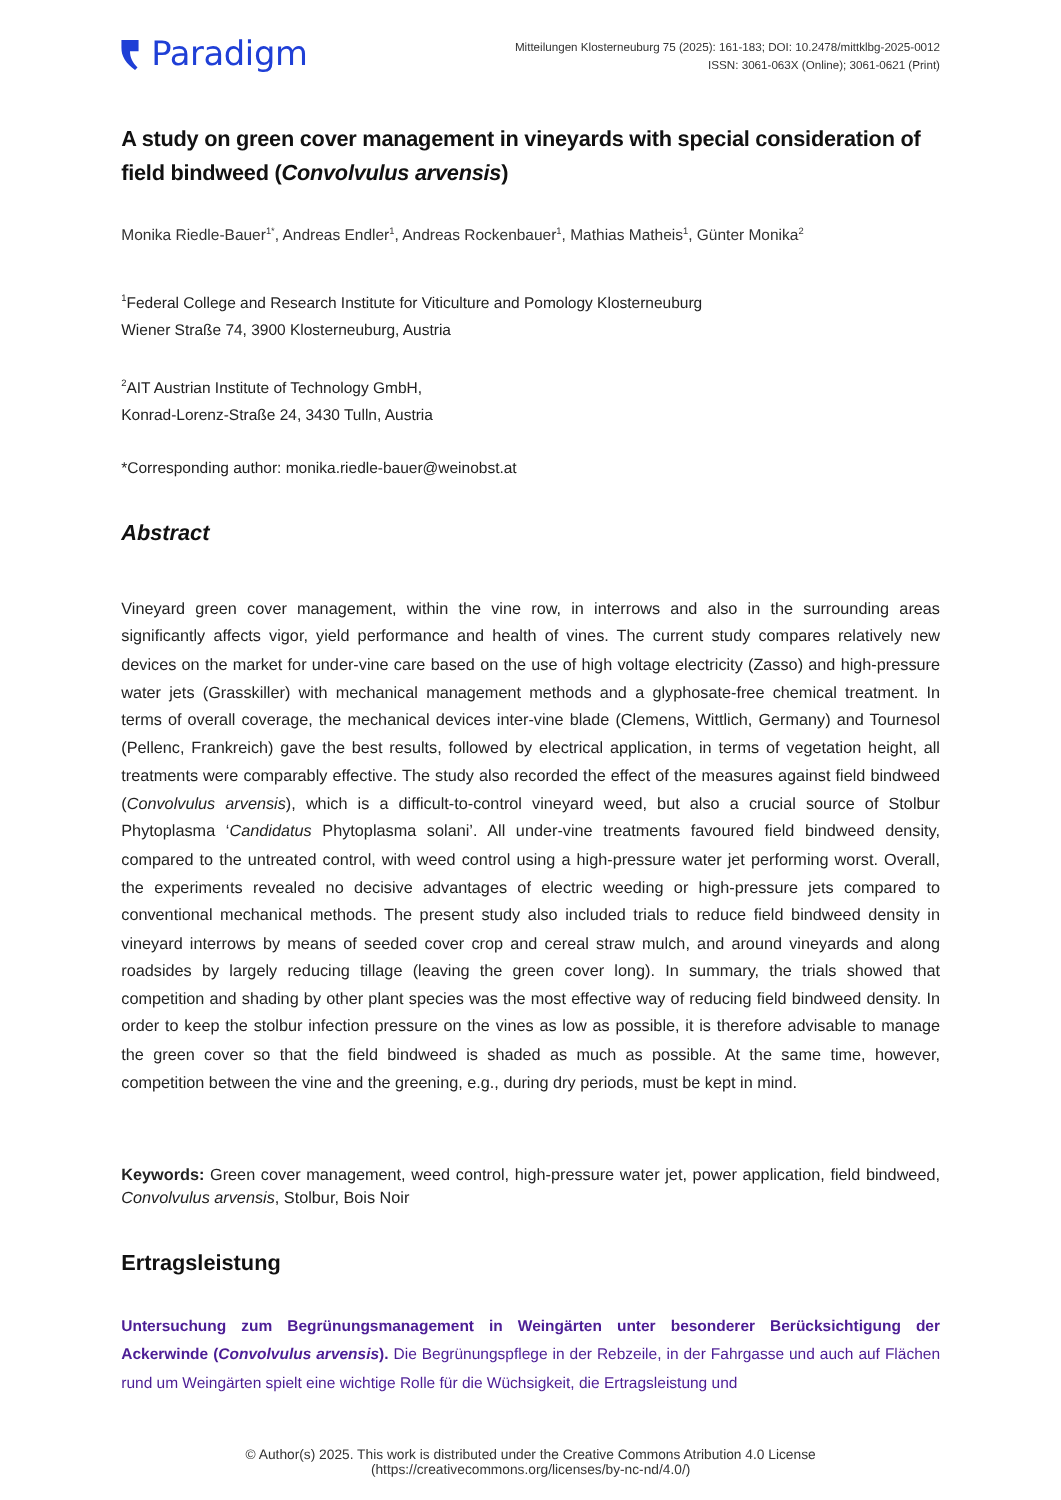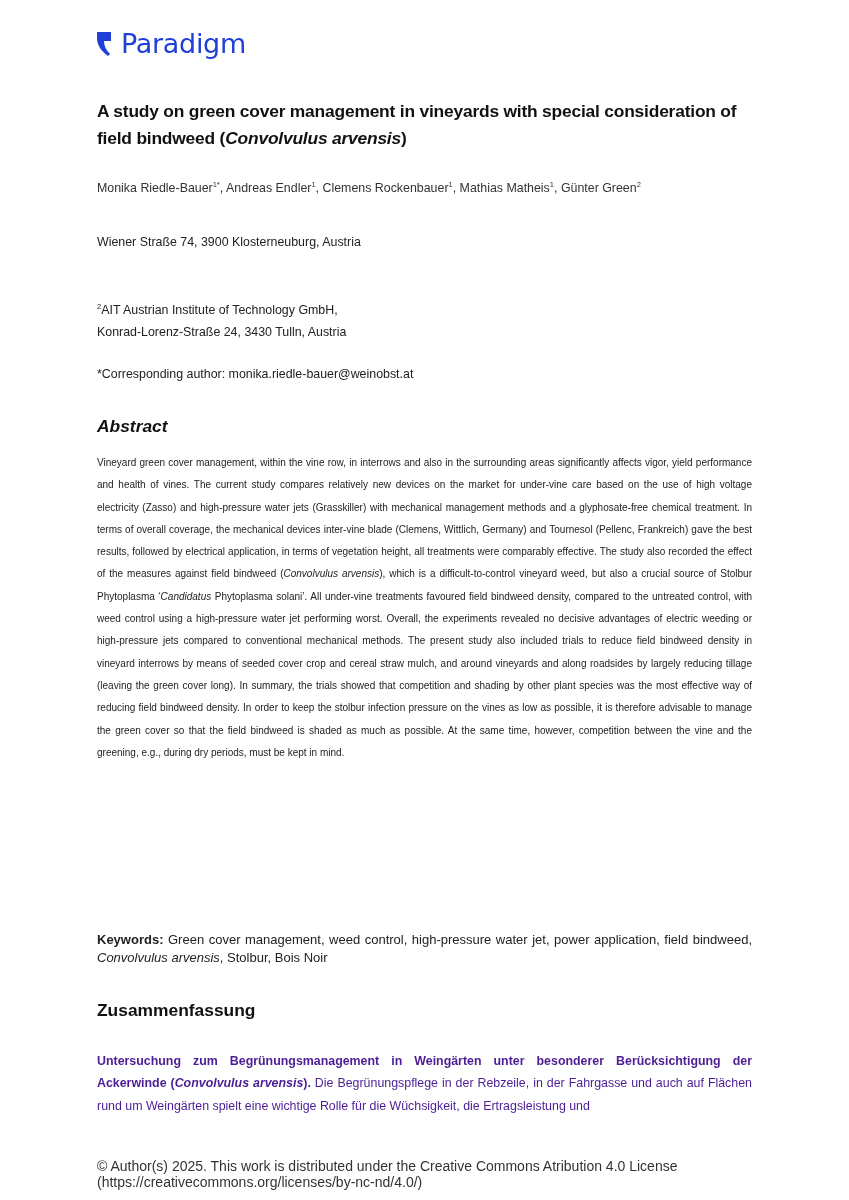--- a/index.html
+++ b/index.html
@@ -12,62 +12,67 @@
     .title { position: absolute; left: 97px; top: 98px; width: 670px; font-size: 17.4px; font-weight: bold; line-height: 27px; color: #111; letter-spacing: -0.2px; }
     .authors { position: absolute; left: 97px; top: 181px; font-size: 12.4px; color: #333; }
     sup { font-size: 7.5px; vertical-align: super; line-height: 0; }
     .affil { position: absolute; left: 97px; font-size: 12.4px; line-height: 22px; color: #222; }
     .affil1 { top: 231px; }
     .affil2 { top: 299px; }
     .corresp { position: absolute; left: 97px; top: 367px; font-size: 12.4px; color: #222; }
     .h2 { position: absolute; left: 97px; font-size: 17.4px; font-weight: bold; color: #111; }
     .h-abstract { top: 416px; font-style: italic; }
     .h-zusammen { top: 1000px; }
-    .abstract-body { position: absolute; left: 97px; top: 452px; width: 655px; font-size: 10px; line-height: 22.3px; color: #222; text-align: justify; }
+    .abstract-body { position: absolute; left: 97px; top: 476px; width: 655px; font-size: 13px; line-height: 22.3px; color: #222; text-align: justify; }
     .keywords { position: absolute; left: 97px; top: 931px; width: 655px; font-size: 13px; line-height: 18px; color: #222; text-align: justify; }
     .zus-body { position: absolute; left: 97px; top: 1050px; width: 655px; font-size: 12.4px; line-height: 22.3px; color: #4c1d95; text-align: justify; }
-    .footer { position: absolute; left: 97px; top: 1158px; width: 655px; font-size: 14px; color: #333; text-align: left; }
+    .footer { position: absolute; left: 97px; top: 1158px; width: 655px; font-size: 11px; color: #333; text-align: center; }
     b { font-weight: bold; }
     i { font-style: italic; }
   </style>
 </head>
 <body>
 
 <div class="page">
 
   <div class="logo">
     <svg class="logo-icon" viewBox="0 0 14 24">
       <path d="M0 0 H14 V9 H7 C7 14 9 18 13 22 L11 24 C4 19 0 13 0 6 Z" fill="#1f3fd6"></path>
     </svg>
     <span class="logo-text">Paradigm</span>
   </div>
 
+  <div class="journal-info">
+    <div>Mitteilungen Klosterneuburg 75 (2025): 161-183; DOI: 10.2478/mittklbg-2025-0012</div>
+    <div>ISSN: 3061-063X (Online); 3061-0621 (Print)</div>
+  </div>
 
   <div class="title"><span>A study on green cover management in vineyards with special consideration of field bindweed (</span><i>Convolvulus arvensis</i><span>)</span></div>
 
   <div class="authors">
-    <span><span>Monika Riedle-Bauer</span><sup>1*</sup></span>, <span><span>Andreas Endler</span><sup>1</sup></span>, <span><span>Clemens Rockenbauer</span><sup>1</sup></span>, <span><span>Mathias Matheis</span><sup>1</sup></span>, <span><span>Günter Green</span><sup>2</sup></span>
+    <span><span>Monika Riedle-Bauer</span><sup>1*</sup></span>, <span><span>Andreas Endler</span><sup>1</sup></span>, <span><span>Andreas Rockenbauer</span><sup>1</sup></span>, <span><span>Mathias Matheis</span><sup>1</sup></span>, <span><span>Günter Monika</span><sup>2</sup></span>
   </div>
 
   <div class="affil affil1">
+    <div><sup>1</sup><span>Federal College and Research Institute for Viticulture and Pomology Klosterneuburg</span></div>
     <div>Wiener Straße 74, 3900 Klosterneuburg, Austria</div>
   </div>
 
   <div class="affil affil2">
     <div><sup>2</sup><span>AIT Austrian Institute of Technology GmbH,</span></div>
     <div>Konrad-Lorenz-Straße 24, 3430 Tulln, Austria</div>
   </div>
 
   <div class="corresp">*Corresponding author: monika.riedle-bauer@weinobst.at</div>
 
   <div class="h2 h-abstract">Abstract</div>
 
   <div class="abstract-body"><span>Vineyard green cover management, within the vine row, in interrows and also in the surrounding areas significantly affects vigor, yield performance and health of vines. The current study compares relatively new devices on the market for under-vine care based on the use of high voltage electricity (Zasso) and high-pressure water jets (Grasskiller) with mechanical management methods and a glyphosate-free chemical treatment. In terms of overall coverage, the mechanical devices inter-vine blade (Clemens, Wittlich, Germany) and Tournesol (Pellenc, Frankreich) gave the best results, followed by electrical application, in terms of vegetation height, all treatments were comparably effective. The study also recorded the effect of the measures against field bindweed (</span><i>Convolvulus arvensis</i><span>), which is a difficult-to-control vineyard weed, but also a crucial source of Stolbur Phytoplasma ‘</span><i>Candidatus</i><span> Phytoplasma solani’. All under-vine treatments favoured field bindweed density, compared to the untreated control, with weed control using a high-pressure water jet performing worst. Overall, the experiments revealed no decisive advantages of electric weeding or high-pressure jets compared to conventional mechanical methods. The present study also included trials to reduce field bindweed density in vineyard interrows by means of seeded cover crop and cereal straw mulch, and around vineyards and along roadsides by largely reducing tillage (leaving the green cover long). In summary, the trials showed that competition and shading by other plant species was the most effective way of reducing field bindweed density. In order to keep the stolbur infection pressure on the vines as low as possible, it is therefore advisable to manage the green cover so that the field bindweed is shaded as much as possible. At the same time, however, competition between the vine and the greening, e.g., during dry periods, must be kept in mind.</span></div>
 
   <div class="keywords"><b>Keywords:</b><span> Green cover management, weed control, high-pressure water jet, power application, field bindweed, </span><i>Convolvulus arvensis</i><span>, Stolbur, Bois Noir</span></div>
 
-  <div class="h2 h-zusammen">Zusammenfassung</div>
+  <div class="h2 h-zusammen">Ertragsleistung</div>
 
   <div class="zus-body"><b>Untersuchung zum Begrünungsmanagement in Weingärten unter besonderer Berücksichtigung der Ackerwinde (</b><b><i>Convolvulus arvensis</i></b><b>).</b><span> Die Begrünungspflege in der Rebzeile, in der Fahrgasse und auch auf Flächen rund um Weingärten spielt eine wichtige Rolle für die Wüchsigkeit, die Ertragsleistung und</span></div>
 
   <div class="footer">© Author(s) 2025. This work is distributed under the Creative Commons Atribution 4.0 License (https://creativecommons.org/licenses/by-nc-nd/4.0/)</div>
 
 </div>
 
 </body></html>

